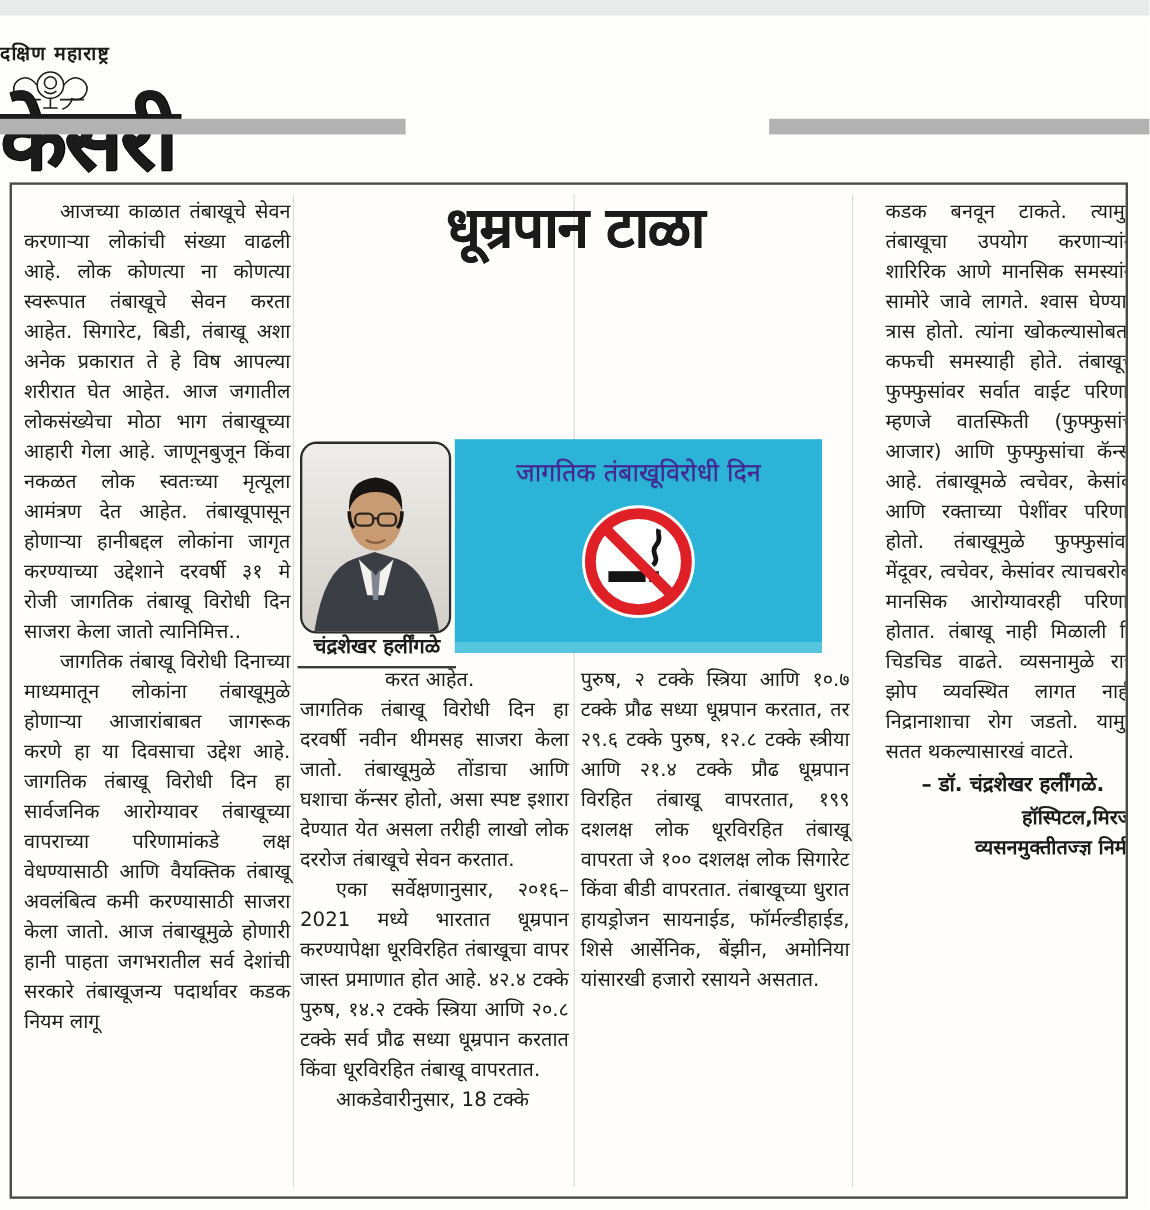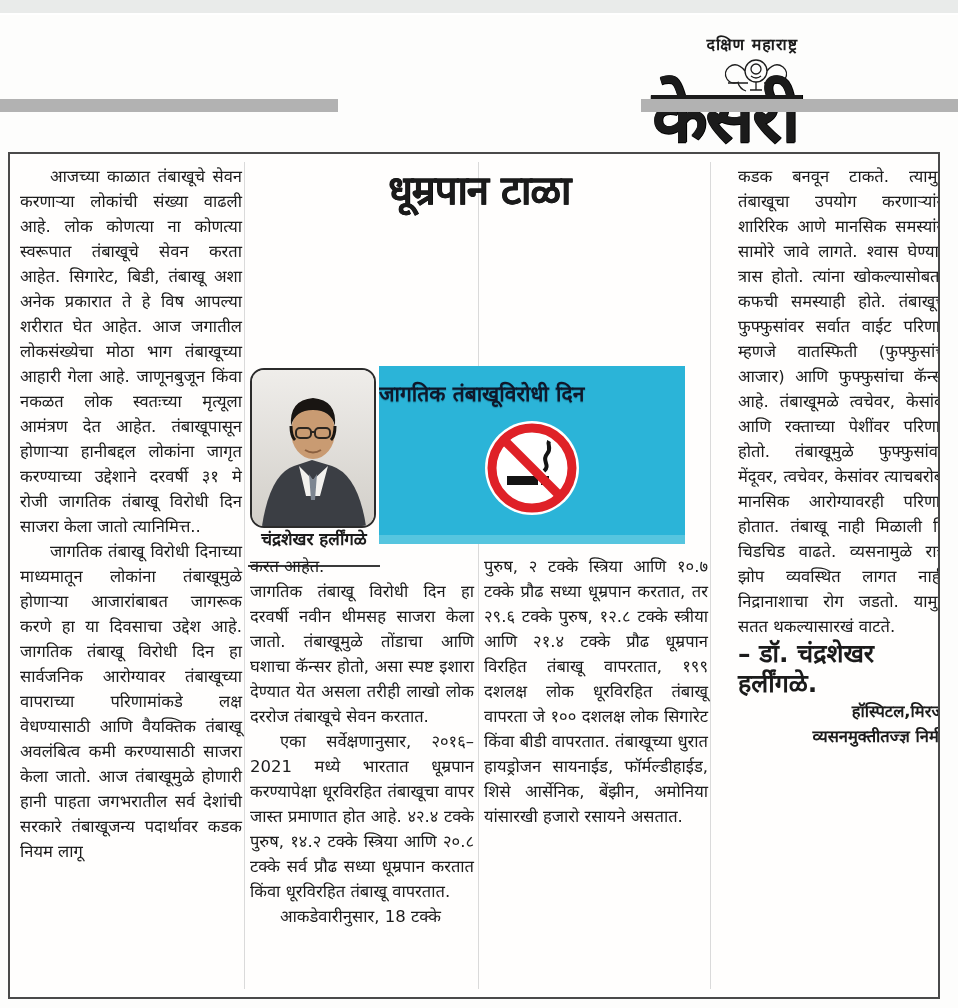--- a/index.html
+++ b/index.html
@@ -2,67 +2,67 @@
 <html><head>
 <meta charset="utf-8">
 <style>
   html,body{margin:0;padding:0;}
   body{
     width:958px;height:1008px;position:relative;background:#fdfdfc;
     font-family:"DejaVu Sans","Liberation Sans",sans-serif;color:#1b1b1b;
     overflow:hidden;
   }
   .top-strip{position:absolute;top:0;left:0;width:958px;height:13px;background:#e9ebea;border-bottom:2px solid #fff;}
-  .masthead{position:absolute;top:36px;left:0;width:798px;text-align:right;}
+  .masthead{position:absolute;top:36px;left:0;width:798px;text-align:left;}
   .region-label{font-size:16px;font-weight:bold;letter-spacing:1px;line-height:18px;}
   .emblem-wrap{height:38px;margin-top:2px;}
   .paper-title{font-size:72px;font-weight:800;line-height:56px;margin-top:-6px;letter-spacing:-2px;
     text-shadow:1px 0 #000, 0 1px #000;}
   .bar{position:absolute;top:99px;height:13px;background:#b2b2b2;}
   .bar-left{left:0;width:338px;}
   .bar-right{left:641px;width:317px;}
   .article{
     position:absolute;left:8px;top:152px;width:928px;height:843px;
     background:#fffefd;border:2px solid #4a4a4a;overflow:hidden;
   }
   .colrule{position:absolute;top:8px;bottom:8px;width:1px;background:#dadada;}
   .col{position:absolute;font-size:16.5px;line-height:25px;text-align:justify;}
   .col p{margin:0;}
   .indent{text-indent:30px;}
   .headline{
     position:absolute;left:232px;top:8px;width:474px;text-align:center;
-    font-size:40px;font-weight:800;line-height:57px;letter-spacing:-1px;
+    font-size:47px;font-weight:800;line-height:57px;letter-spacing:-1px;
     text-shadow:0.5px 0 #000;
   }
   .photo{
     position:absolute;left:240px;top:214px;width:122px;height:156px;
     border:2px solid #2b2b2b;border-radius:14px;overflow:hidden;background:#e8e6e2;
   }
   .caption{
     position:absolute;left:238px;top:372px;width:132px;
     font-size:17px;font-weight:700;text-align:center;line-height:26px;
-    border-bottom:2px solid #3a3a3a;padding-bottom:13px;
+    border-bottom:2px solid #3a3a3a;padding-bottom:3px;
   }
   .banner{
     position:absolute;left:369px;top:212px;width:306px;height:178px;
     background:#2bb4d8;overflow:hidden;
   }
   .banner-title{
-    margin-top:13px;color:#0f172a;font-weight:700;font-size:21px;
+    margin-top:13px;text-align:center;color:#4c1d95;font-weight:400;font-size:21px;
     text-shadow:0 1px 1px rgba(0,60,80,.35);
   }
   .banner-sign{position:absolute;left:103px;top:52px;width:100px;height:100px;}
   .banner-bottom{position:absolute;left:0;bottom:0;width:100%;height:9px;background:#5ec8e1;opacity:.85;}
   .col1{left:10px;top:10px;width:222px;}
   .col2{left:240px;top:400px;width:224px;}
   .col3{left:474px;top:400px;width:224px;}
   .col4{left:706px;top:10px;width:212px;margin-left:22px;}
-  .cont-line{text-align:left;padding-right:8px;}
+  .cont-line{text-align:center;padding-right:8px;}
   .subhead{font-weight:800;font-size:17.5px;}
-  .byline{font-weight:800;font-size:25px;margin-top:4px;text-align:left;line-height:30px;}
+  .byline{font-weight:800;font-size:17px;margin-top:4px;text-align:center;line-height:30px;}
   .byline-org{font-weight:700;font-size:16.5px;text-align:right;line-height:25px;}
 </style>
 </head>
 <body>
 
 <div class="top-strip"></div>
 
 <div class="masthead">
   <div class="region-label">दक्षिण महाराष्ट्र</div>
   <div class="emblem-wrap">

